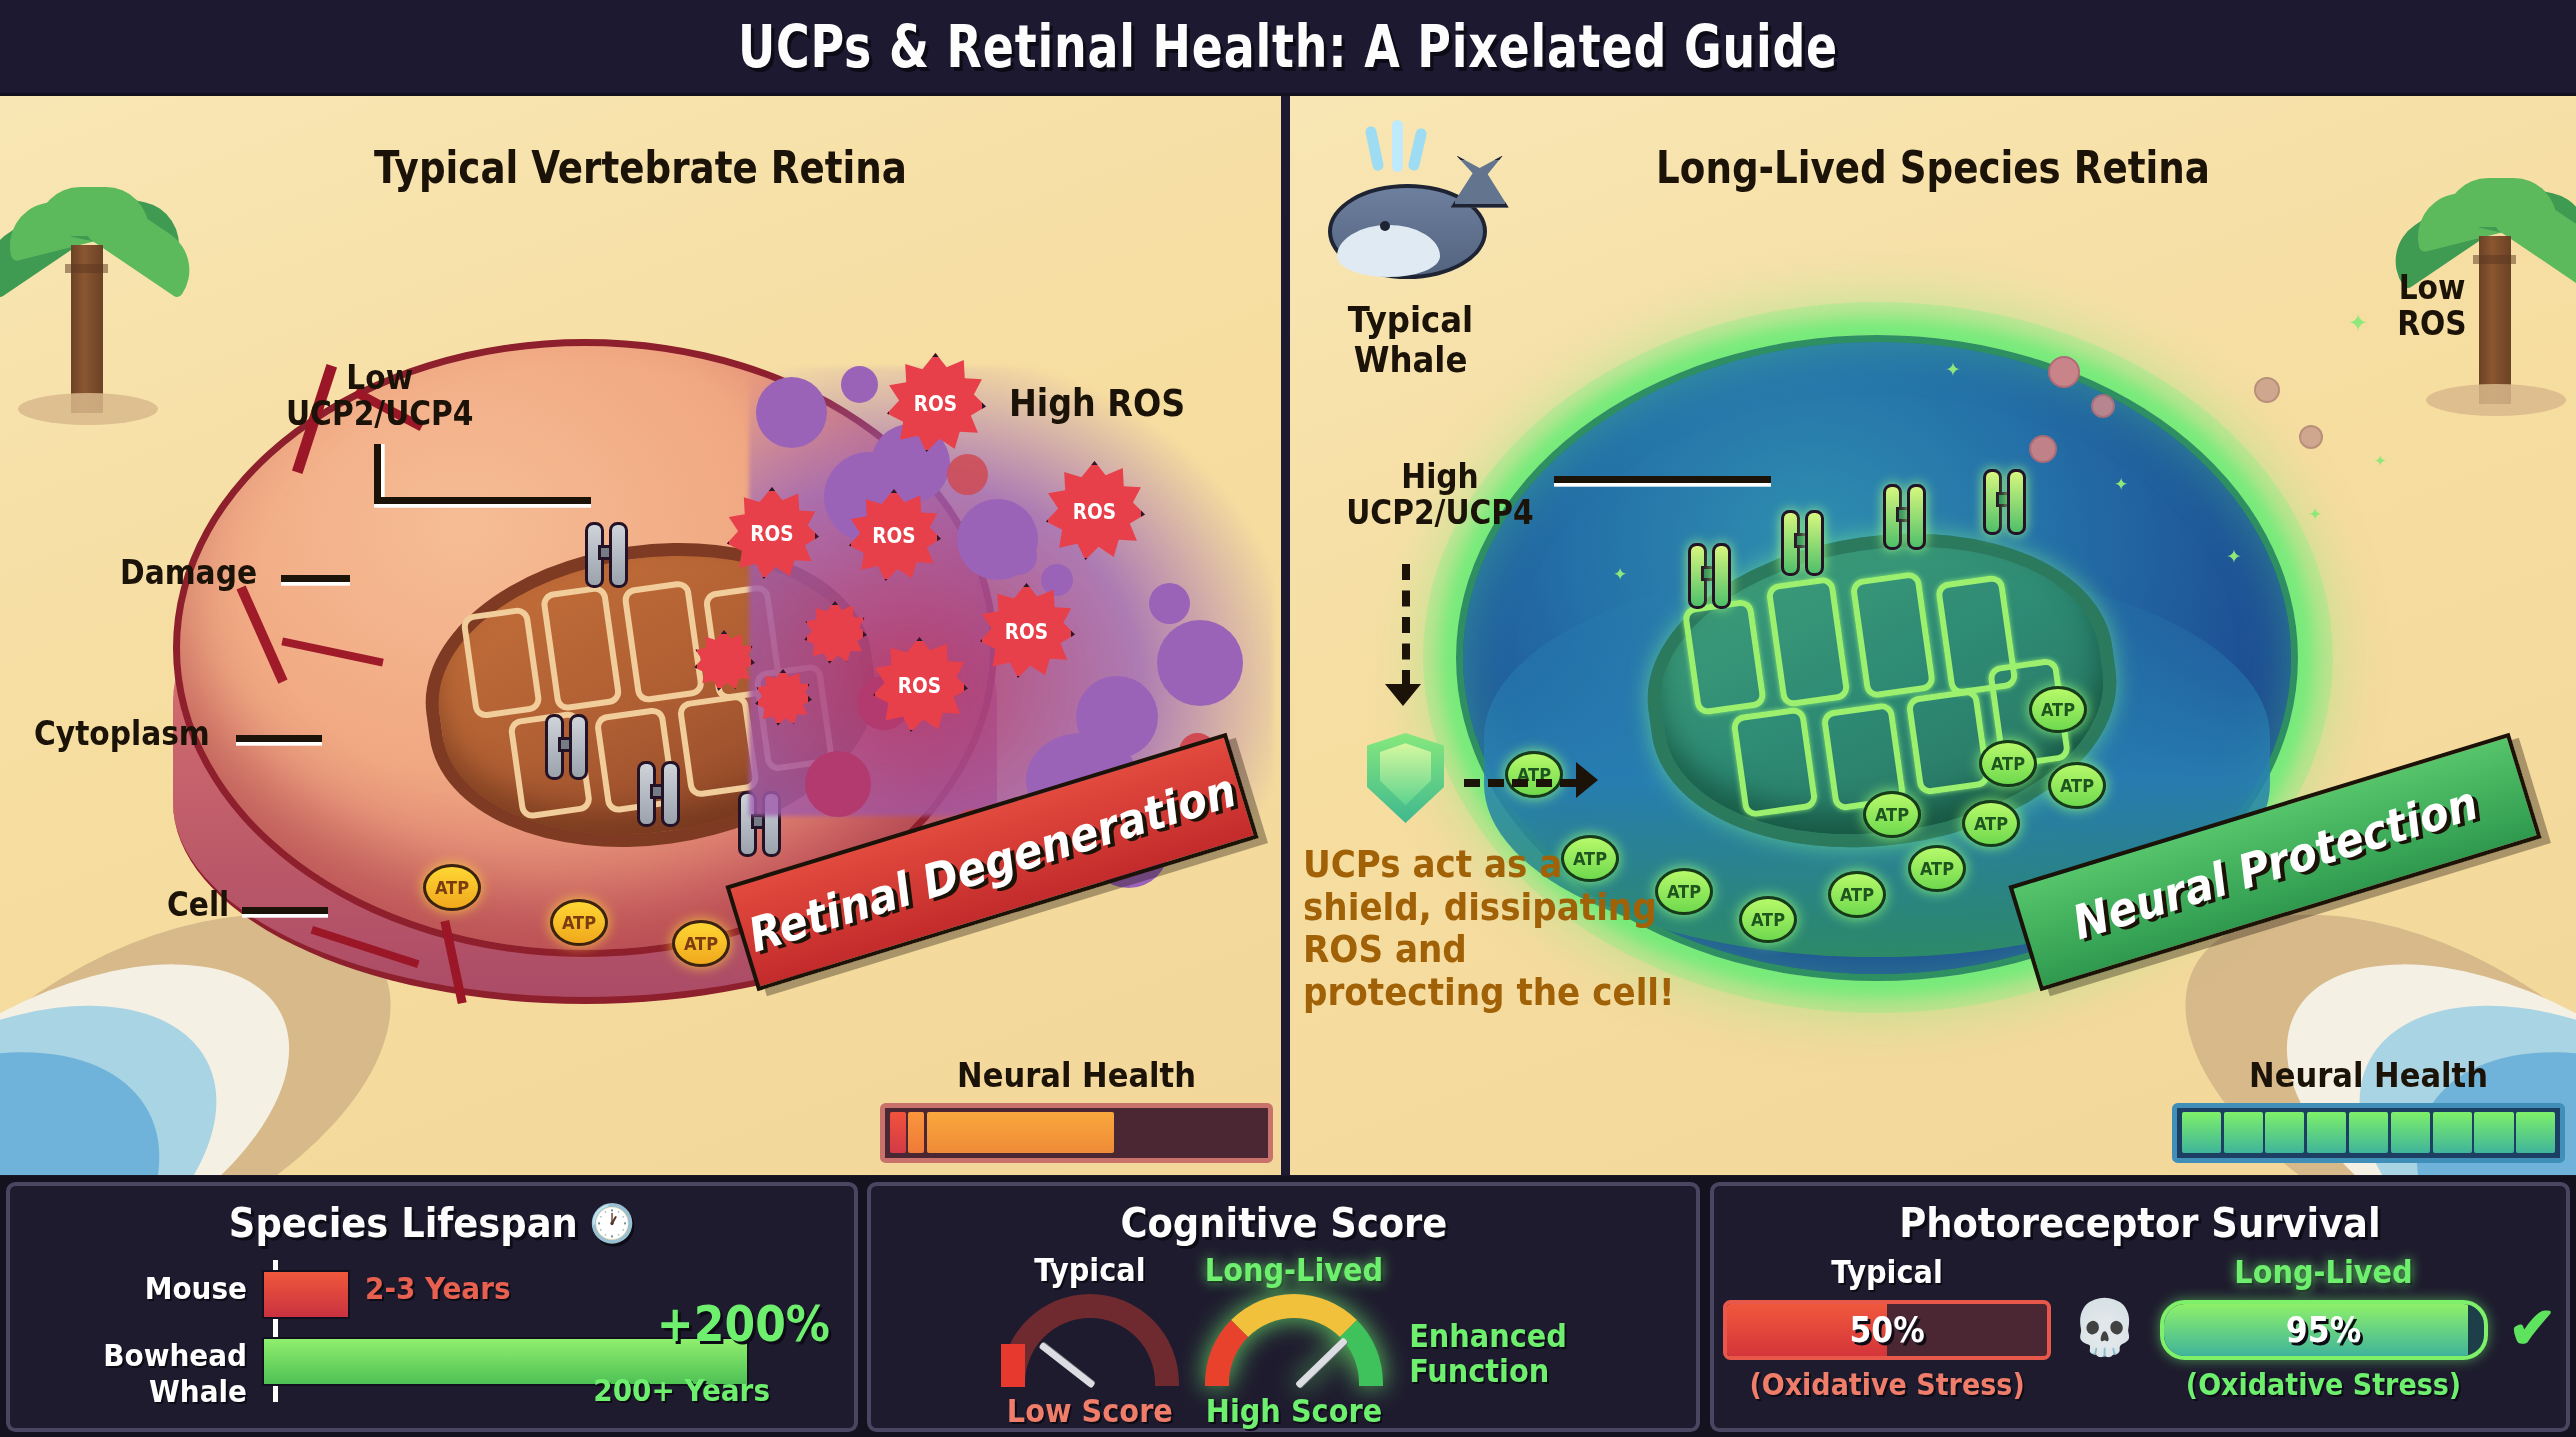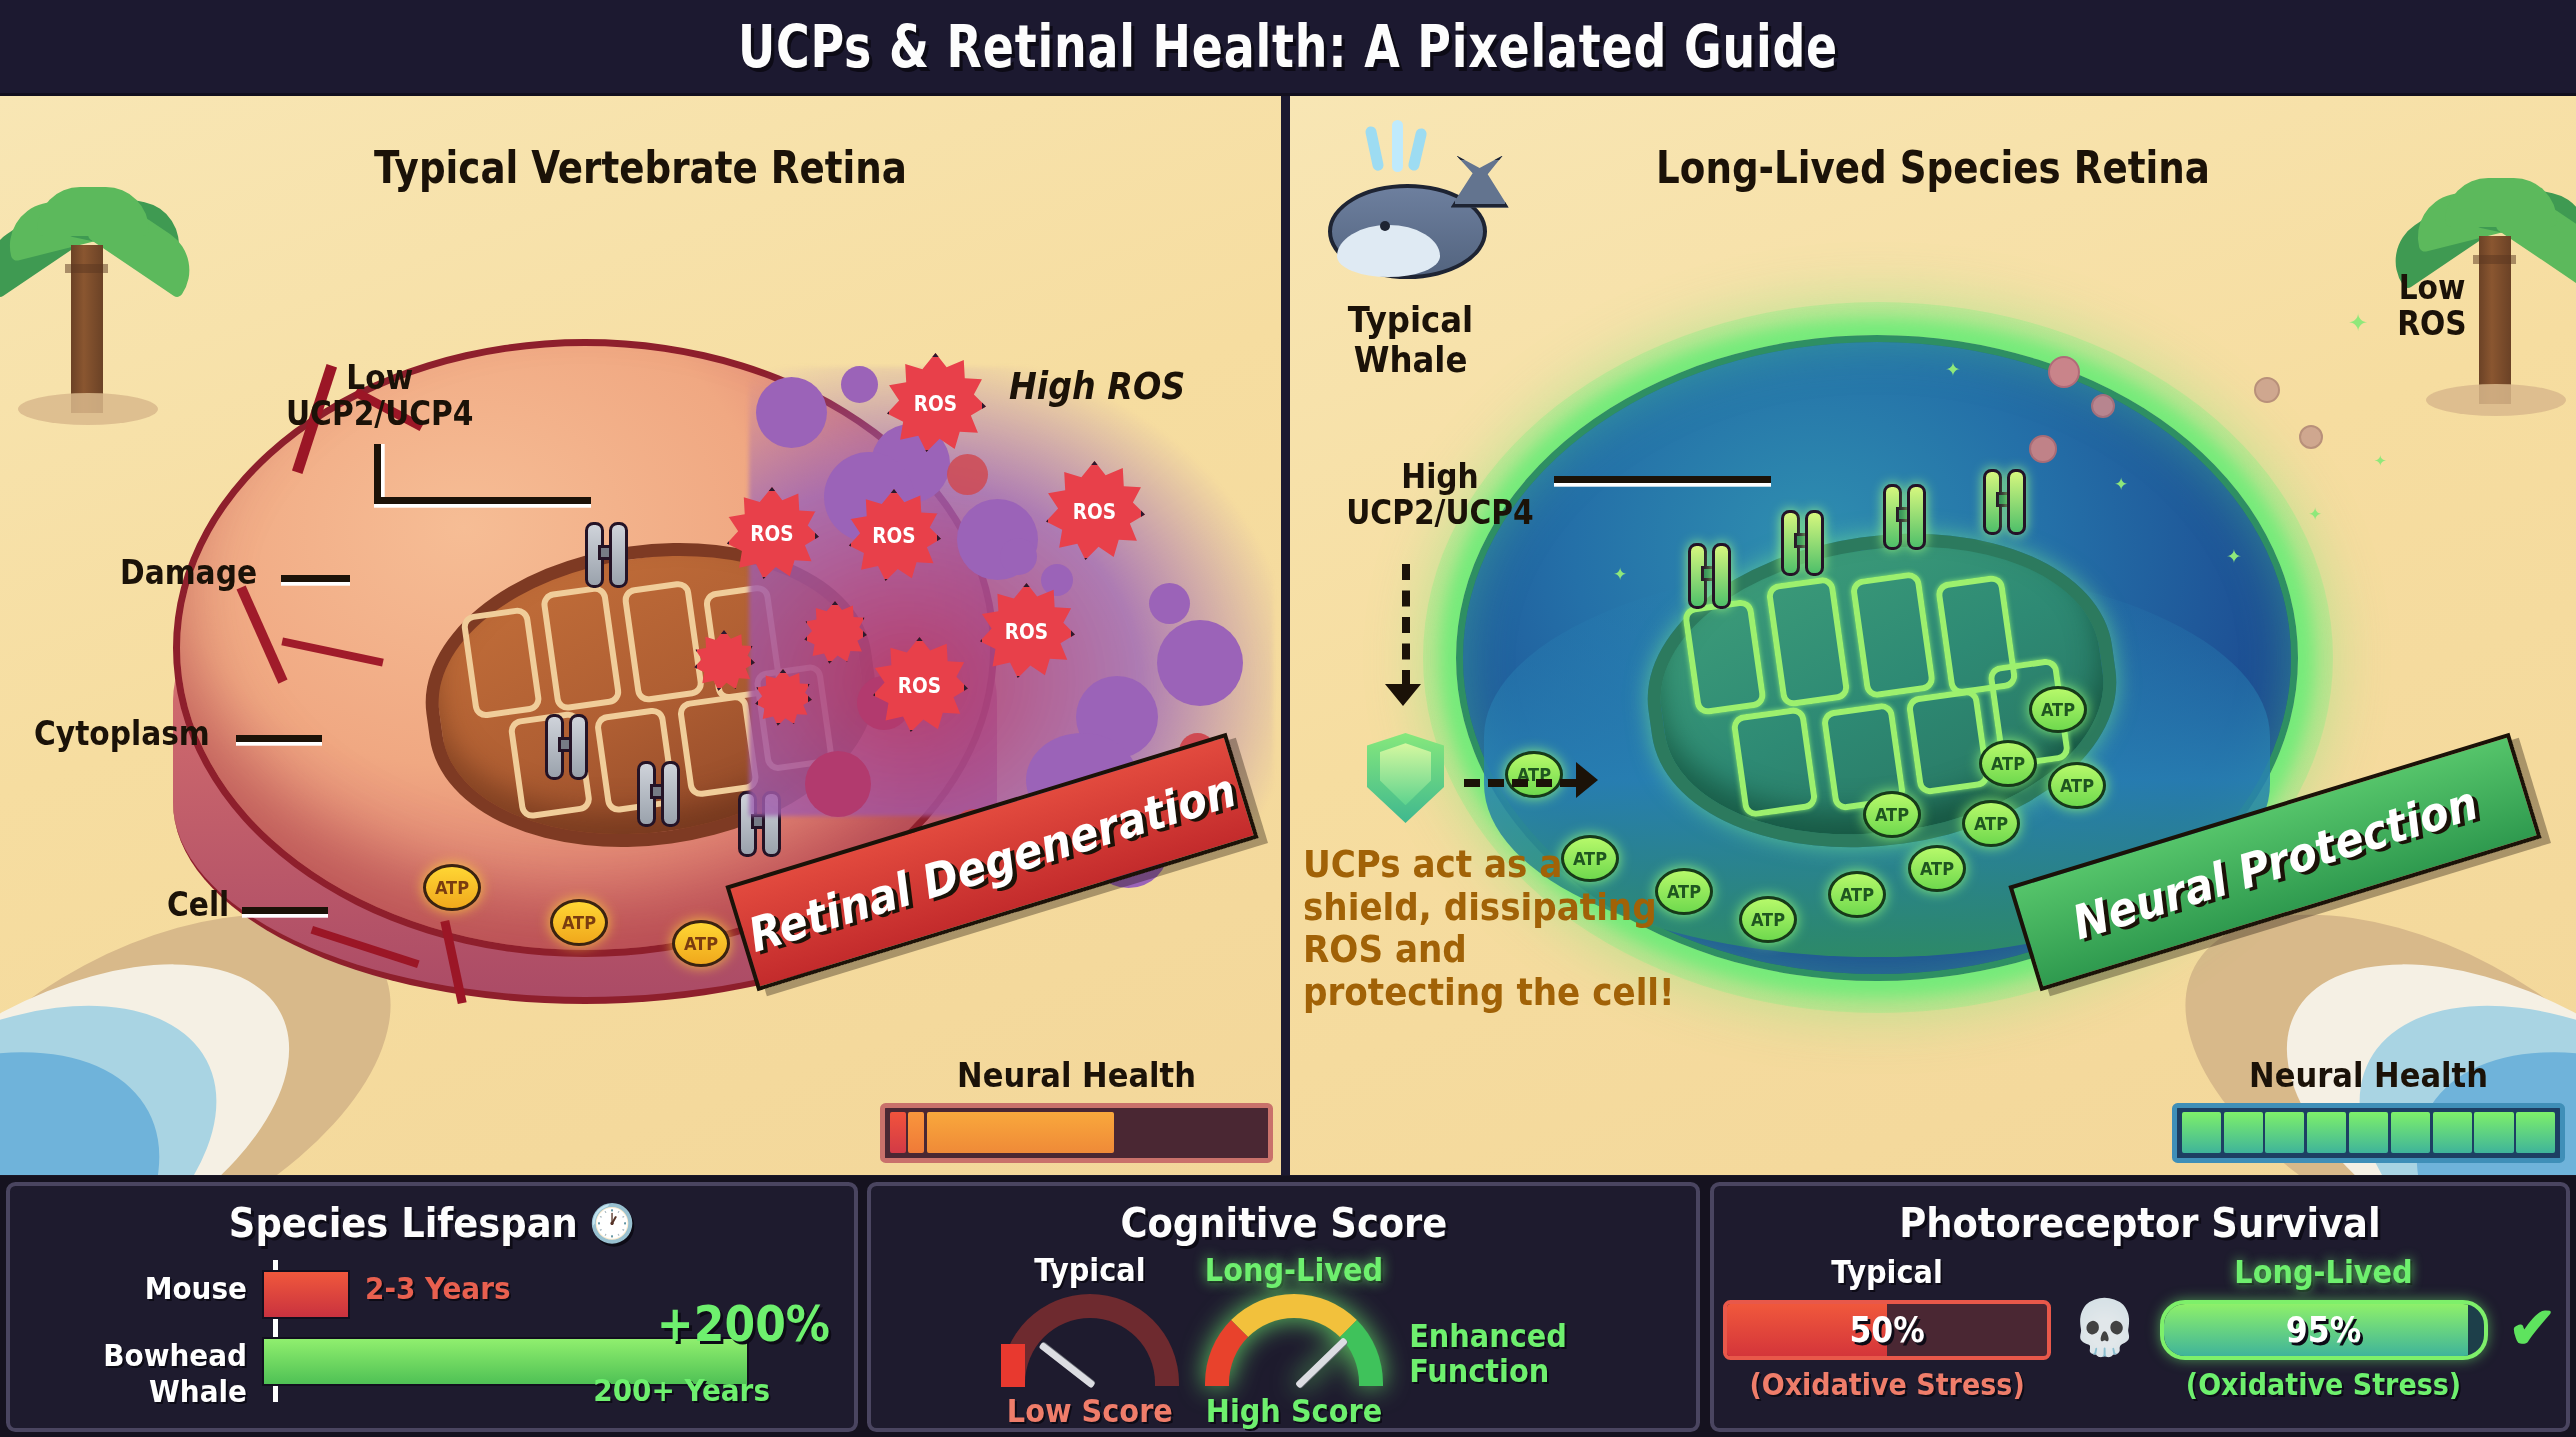--- a/index.html
+++ b/index.html
@@ -363,21 +363,21 @@
 
     <div class="anno" style="left:120px;top:459px;">Damage</div>
     <div class="lead-h" style="left:281px;top:479px;width:69px;"></div>
 
     <div class="anno" style="left:34px;top:620px;">Cytoplasm</div>
     <div class="lead-h" style="left:236px;top:639px;width:86px;"></div>
 
     <div class="anno" style="left:167px;top:791px;">Cell</div>
     <div class="lead-h" style="left:242px;top:811px;width:86px;"></div>
 
-    <div class="anno" style="left:1009px;top:271px;font-size:37px;font-style:italic;">High ROS</div>
+    <div class="anno" style="left:1009px;top:288px;font-size:37px;">High ROS</div>
 
     <div class="ribbon" id="ribbon-left">Retinal Degeneration</div>
 
     <div class="health-wrap" style="left:880px;top:959px;">
       <div class="health-label">Neural Health</div>
       <div class="health-bar low" id="hb-left">
           <div class="seg" style="background: linear-gradient(rgb(242, 83, 60) 0%, rgb(210, 58, 70) 100%);"></div>
           <div class="seg" style="background: linear-gradient(rgb(249, 150, 60) 0%, rgb(239, 122, 56) 100%);"></div>
           <div class="seg" style="background: linear-gradient(rgb(249, 168, 60) 0%, rgb(239, 138, 56) 100%); width: 50%; flex: 0 0 auto;"></div>
           <div class="seg off"></div>

